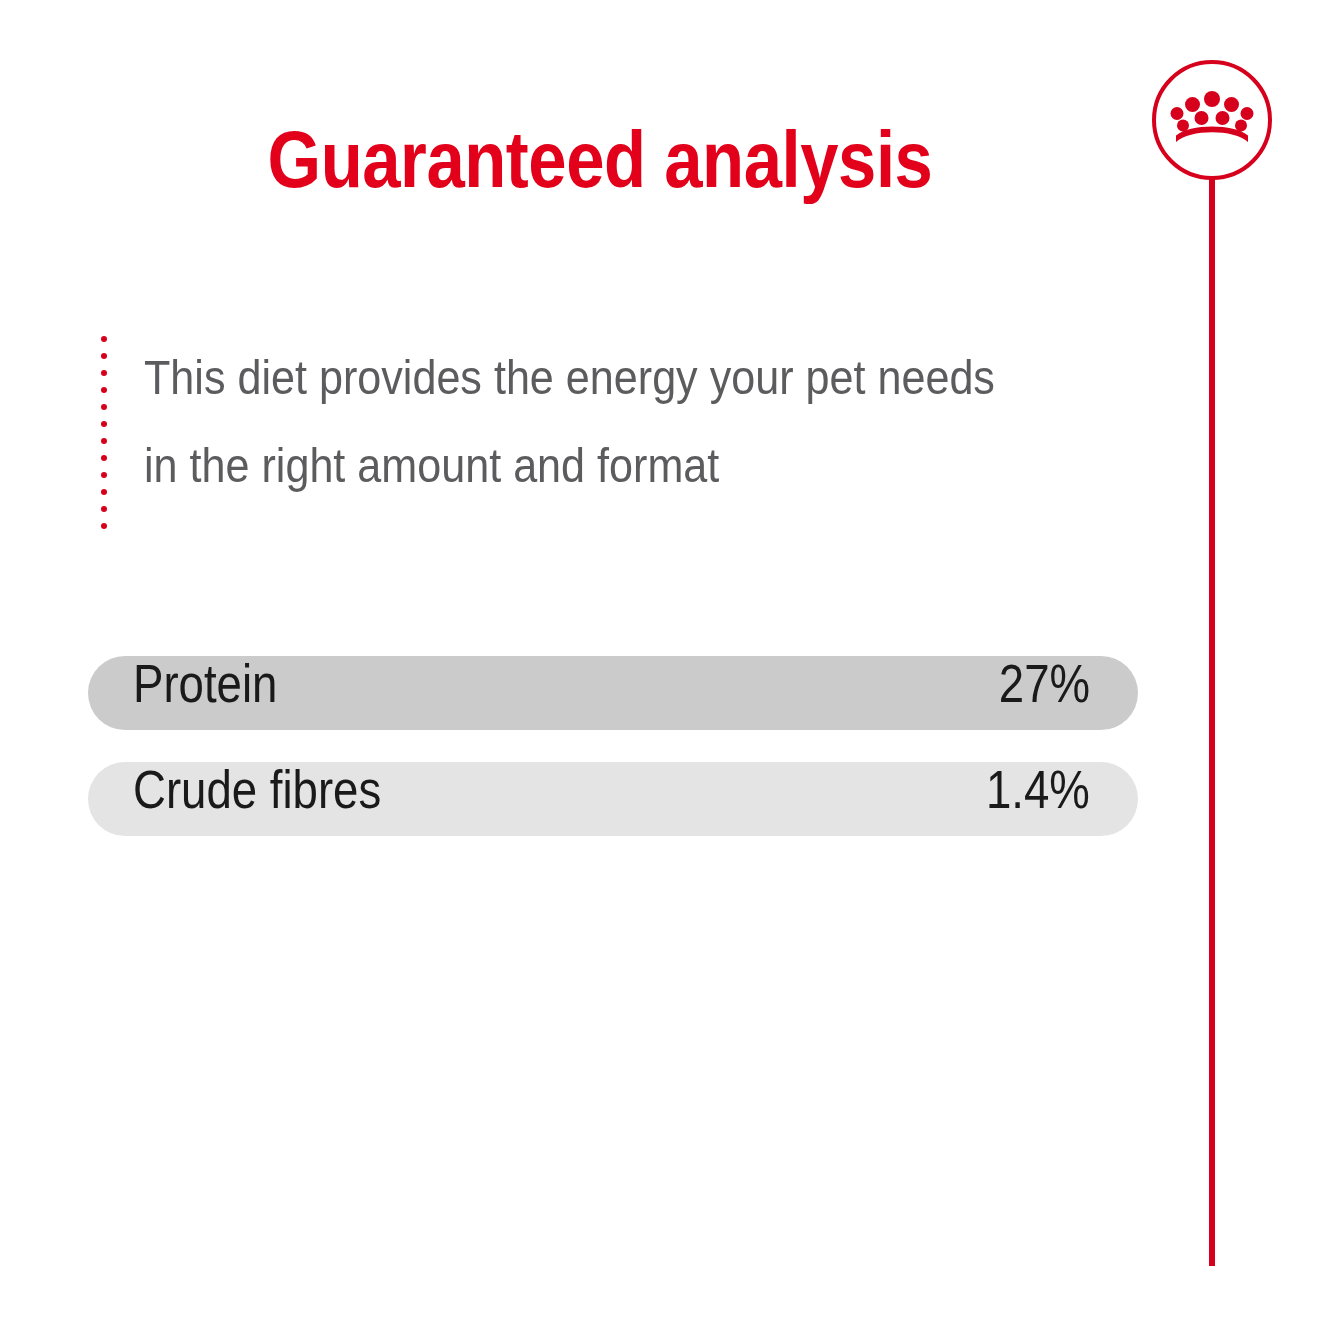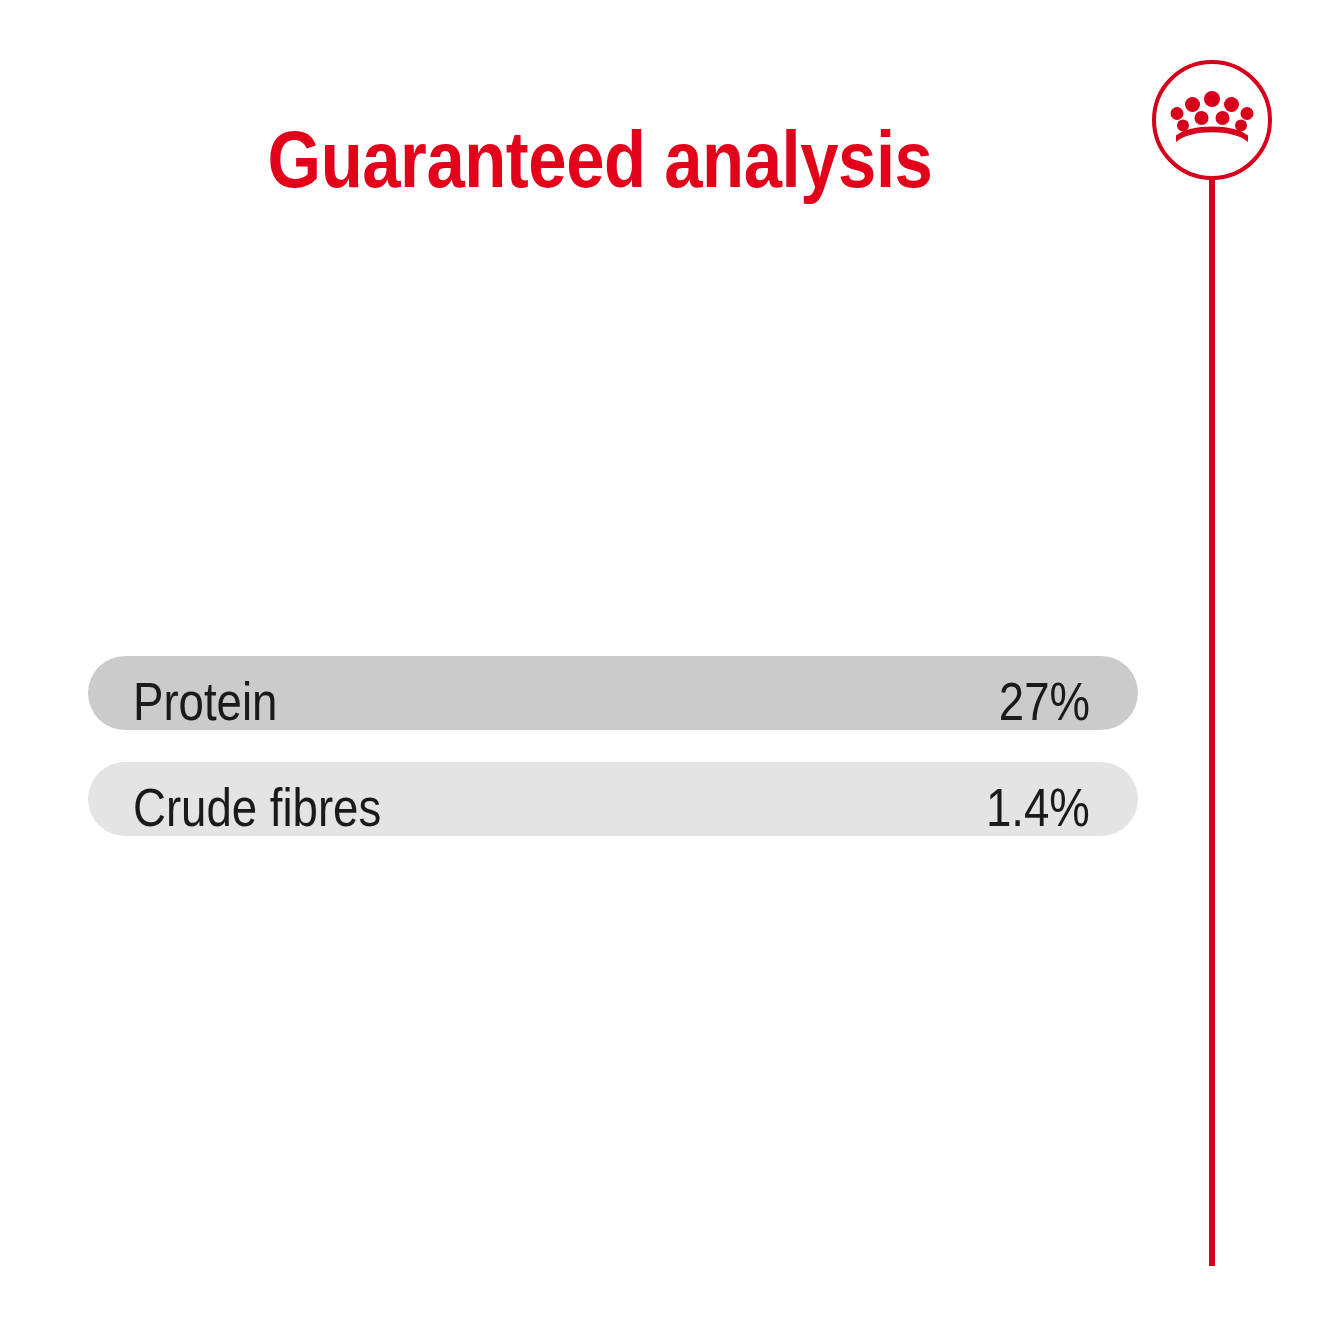--- a/index.html
+++ b/index.html
@@ -125,21 +125,21 @@
     left: 88px;
     top: 656px;
     width: 1050px;
   }
   .analysis-row {
     position: relative;
     height: 74px;
     margin-bottom: 32px;
     border-radius: 37px;
     display: flex;
-    align-items: flex-end;
+    align-items: flex-start;
     justify-content: space-between;
     padding: 0 48px 0 45px;
     box-sizing: border-box;
   }
   .analysis-row:last-child { margin-bottom: 0; }
   .analysis-row.shade-dark  { background: #CBCBCB; }
   .analysis-row.shade-light { background: #E4E4E4; }
 
   .row-label,
   .row-value {
@@ -180,20 +180,40 @@
         <circle cx="13" cy="37.5" r="6"></circle>
         <circle cx="71" cy="37.5" r="6"></circle>
         <path d="M6 54 C20 41, 64 41, 78 54 L78 47.5 C64 35.5, 20 35.5, 6 47.5 Z"></path>
       </g>
     </svg>
   </div>
   <div class="brand-rule"></div>
 
   <div class="page-title">Guaranteed analysis</div>
 
+  <div class="subtitle-block">
+    <div class="dotted-rule">
+      <i></i>
+        <i></i>
+        <i></i>
+        <i></i>
+        <i></i>
+        <i></i>
+        <i></i>
+        <i></i>
+        <i></i>
+        <i></i>
+        <i></i>
+        <i></i>
+    </div>
+    <div class="subtitle-text">
+      <span>This diet provides the energy your pet needs</span>
+      <span>in the right amount and format</span>
+    </div>
+  </div>
 
   <div class="analysis-list">
 
     <div class="analysis-row shade-dark">
       <span class="row-label">Protein</span>
       <span class="row-value">27%</span>
     </div>
 
     <div class="analysis-row shade-light">
       <span class="row-label">Crude fibres</span>

